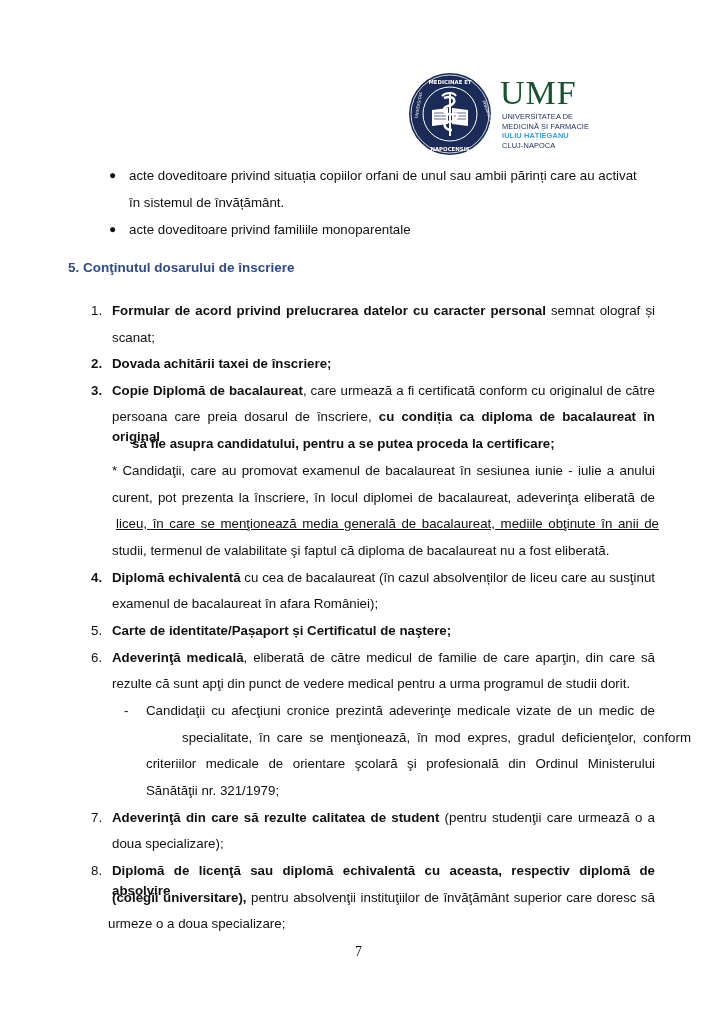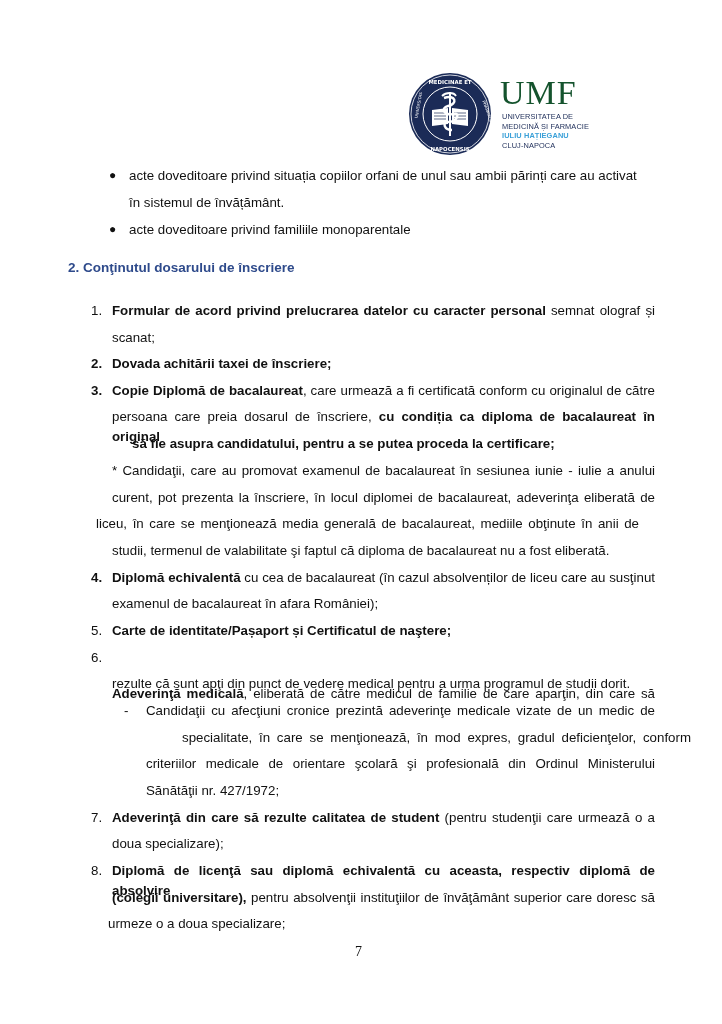--- a/index.html
+++ b/index.html
@@ -53,53 +53,53 @@
       <div>CLUJ-NAPOCA</div>
     </div>
   </div>
 
   <div class="bullet" style="left:109px; top:168px;">●</div>
   <div class="text" style="left:129px; top:166px;">acte doveditoare privind situația copiilor orfani de unul sau ambii părinți care au activat</div>
   <div class="text" style="left:129px; top:193px;">în sistemul de învățământ.</div>
   <div class="bullet" style="left:109px; top:222px;">●</div>
   <div class="text" style="left:129px; top:220px;">acte doveditoare privind familiile monoparentale</div>
 
-  <div class="heading">2. Conţinutul dosarului de înscriere</div>
+  <div class="heading">5. Conţinutul dosarului de înscriere</div>
 
   <div class="num" style="left:91px; top:301px;">1.</div>
   <div class="text justify" style="left:112px; top:301px; width:543px;"><span class="b">Formular de acord privind prelucrarea datelor cu caracter personal</span><span> semnat olograf și</span></div>
   <div class="text" style="left:112px; top:328px;">scanat;</div>
 
   <div class="num b" style="left:91px; top:354px;">2.</div>
   <div class="text b" style="left:112px; top:354px;">Dovada achitării taxei de înscriere;</div>
 
   <div class="num b" style="left:91px; top:381px;">3.</div>
   <div class="text justify" style="left:112px; top:381px; width:543px;"><span class="b">Copie Diplomă de bacalaureat</span><span>, care urmează a fi certificată conform cu originalul de către</span></div>
   <div class="text justify" style="left:112px; top:407px; width:543px;"><span>persoana care preia dosarul de înscriere, </span><span class="b">cu condiția ca diploma de bacalaureat în original</span></div>
   <div class="text b" style="left:112px; top:434px;margin-left:20px;">să fie asupra candidatului, pentru a se putea proceda la certificare;</div>
   <div class="text justify" style="left:112px; top:488px; width:543px;">curent, pot prezenta la înscriere, în locul diplomei de bacalaureat, adeverinţa eliberată de</div>
   <div class="text justify" style="left:112px; top:461px; width:543px;">* Candidaţii, care au promovat examenul de bacalaureat în sesiunea iunie - iulie a anului</div>
-  <div class="text justify" style="left:96px; top:514px; width:543px;">liceu, în care se menţionează media generală de bacalaureat, mediile obţinute în anii de</div>
+  <div class="text justify" style="left:116px; top:514px; width:543px;text-decoration:underline;">liceu, în care se menţionează media generală de bacalaureat, mediile obţinute în anii de</div>
   <div class="text" style="left:112px; top:541px;">studii, termenul de valabilitate şi faptul că diploma de bacalaureat nu a fost eliberată.</div>
 
   <div class="num b" style="left:91px; top:568px;">4.</div>
   <div class="text justify" style="left:112px; top:568px; width:543px;"><span class="b">Diplomă  echivalentă</span><span> cu cea de bacalaureat (în cazul absolvenților de liceu care au susţinut</span></div>
   <div class="text" style="left:112px; top:594px;">examenul de bacalaureat în afara României);</div>
 
   <div class="num" style="left:91px; top:621px;">5.</div>
   <div class="text b" style="left:112px; top:621px;">Carte de identitate/Pașaport și Certificatul de naştere;</div>
 
   <div class="num" style="left:91px; top:648px;">6.</div>
-  <div class="text justify" style="left:112px; top:648px; width:543px;margin-top:36px;"><span class="b">Adeverinţă medicală</span><span>, eliberată de către medicul de familie de care aparţin, din care să</span></div>
+  <div class="text justify" style="left:112px; top:648px; width:543px;"><span class="b">Adeverinţă medicală</span><span>, eliberată de către medicul de familie de care aparţin, din care să</span></div>
   <div class="text" style="left:112px; top:674px;">rezulte că sunt apţi din punct de vedere medical pentru a urma programul de studii dorit.</div>
   <div class="num" style="left:124px; top:701px;">-</div>
   <div class="text justify" style="left:146px; top:701px; width:509px;">Candidaţii cu afecţiuni cronice prezintă adeverinţe medicale vizate de un medic de</div>
   <div class="text justify" style="left:146px; top:728px; width:509px;margin-left:36px;">specialitate, în care se menţionează, în mod expres, gradul deficienţelor, conform</div>
   <div class="text justify" style="left:146px; top:754px; width:509px;">criteriilor medicale de orientare şcolară şi profesională din Ordinul Ministerului</div>
-  <div class="text" style="left:146px; top:781px;">Sănătăţii nr. 427/1972;</div>
+  <div class="text" style="left:146px; top:781px;">Sănătăţii nr. 321/1979;</div>
 
   <div class="num" style="left:91px; top:808px;">7.</div>
   <div class="text justify" style="left:112px; top:808px; width:543px;"><span class="b">Adeverinţă din care să rezulte calitatea de student</span><span> (pentru studenţii care urmează o a</span></div>
   <div class="text" style="left:112px; top:834px;">doua specializare);</div>
 
   <div class="num" style="left:91px; top:861px;">8.</div>
   <div class="text justify b" style="left:112px; top:861px; width:543px;">Diplomă de licenţă sau diplomă echivalentă cu aceasta, respectiv diplomă de absolvire</div>
   <div class="text justify" style="left:112px; top:888px; width:543px;"><span class="b">(colegii universitare),</span><span> pentru absolvenţii instituţiilor de învăţământ superior care doresc să</span></div>
   <div class="text" style="left:108px; top:914px;">urmeze o a doua specializare;</div>
 

